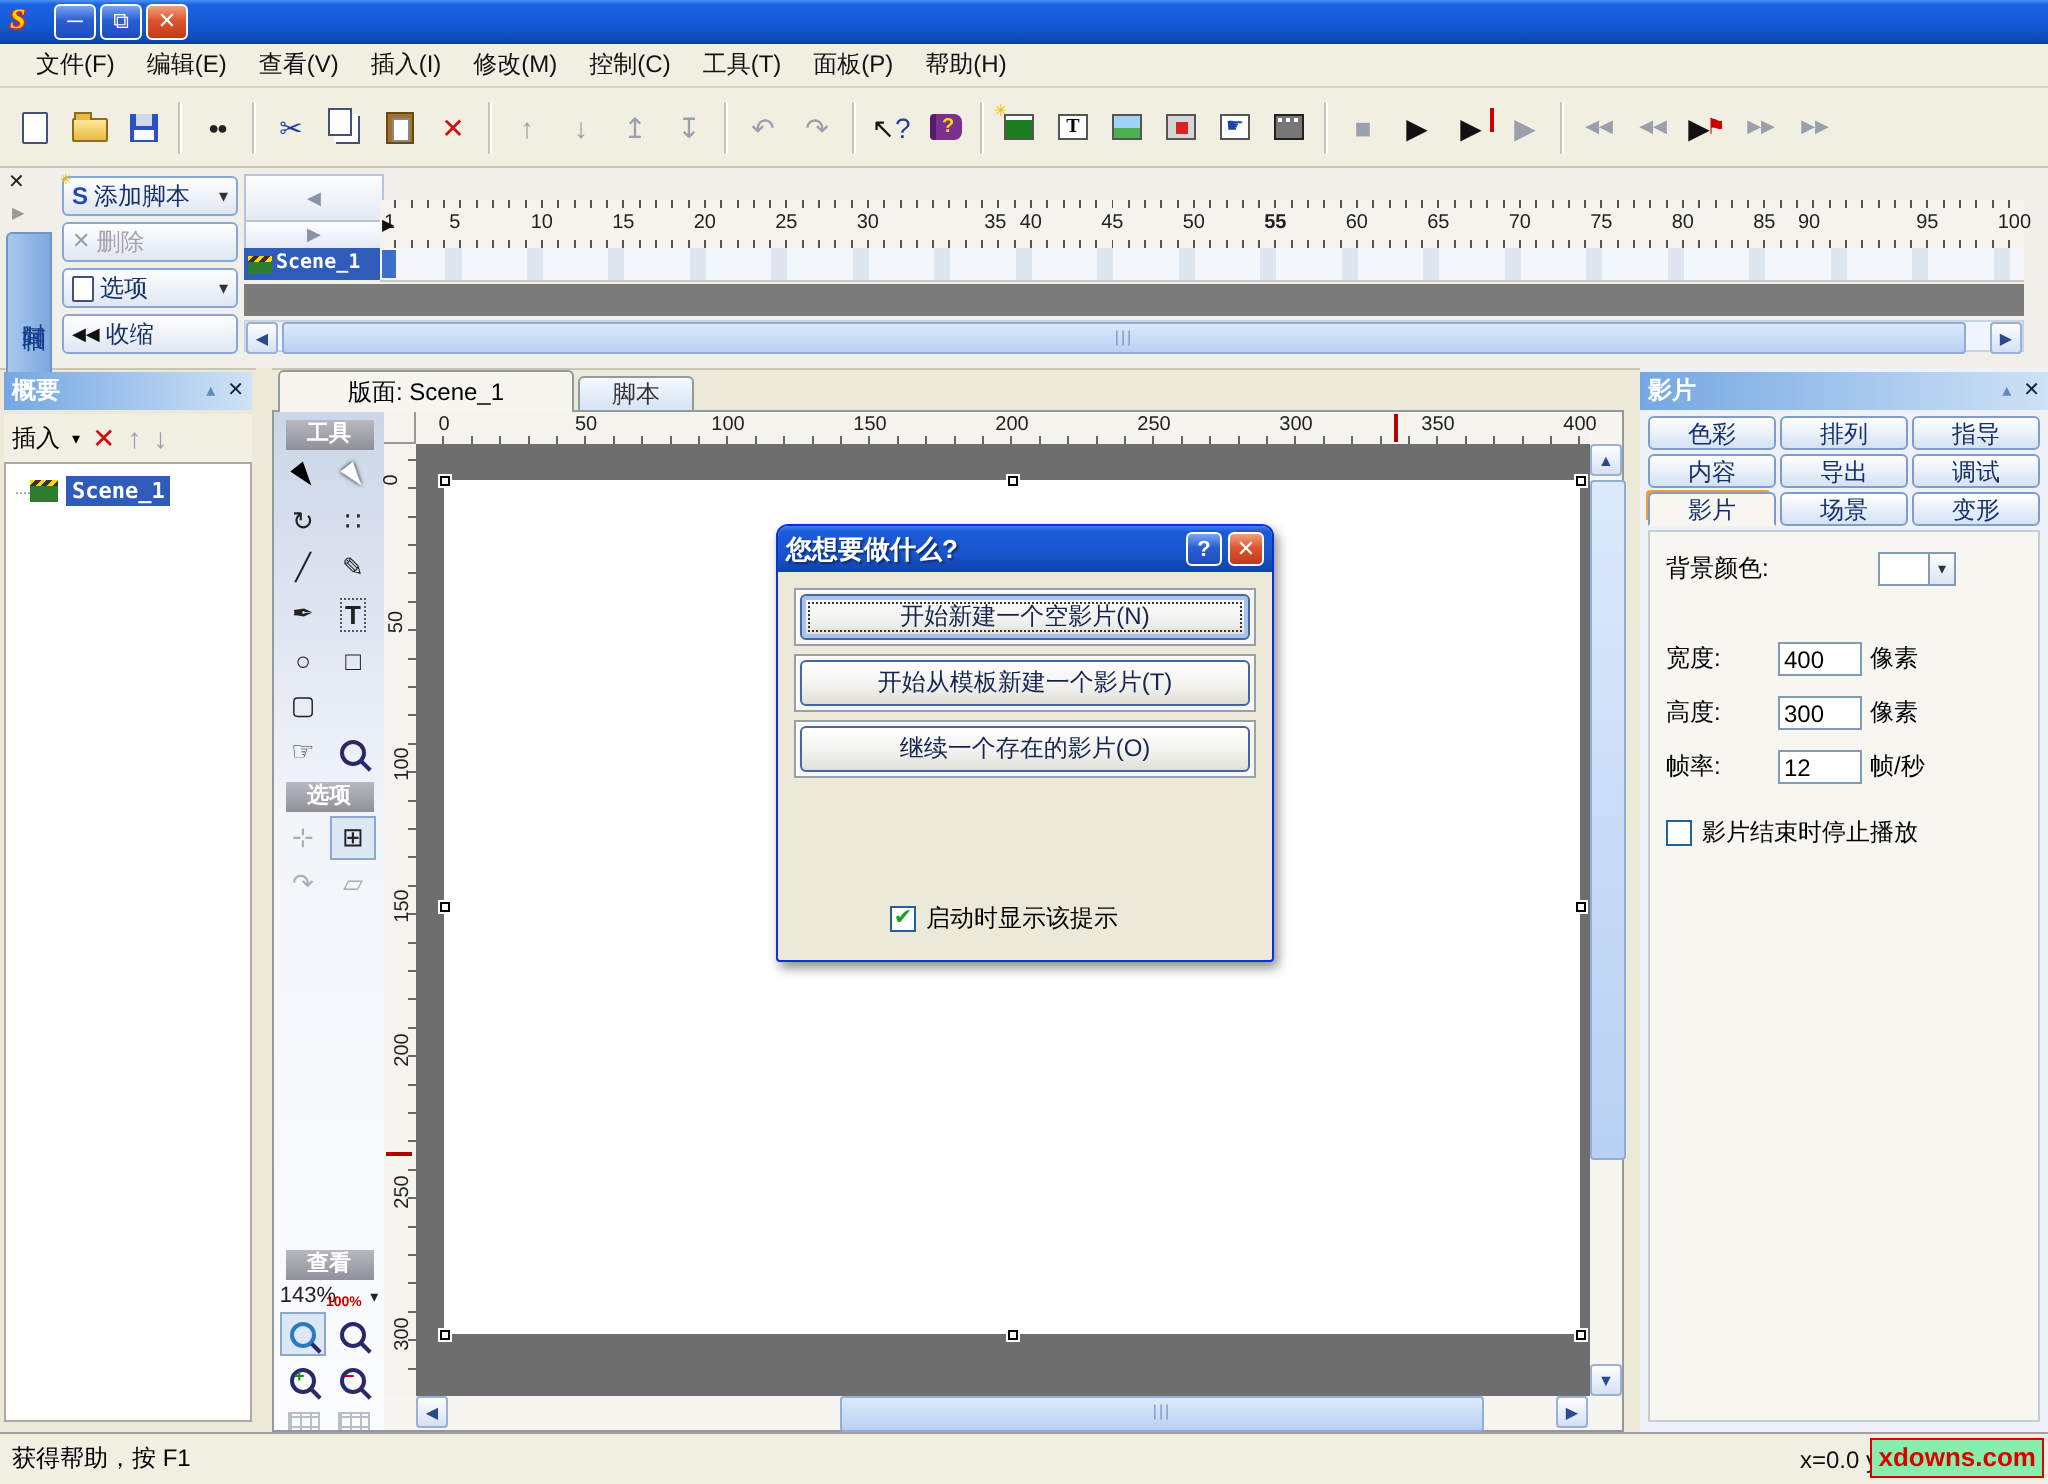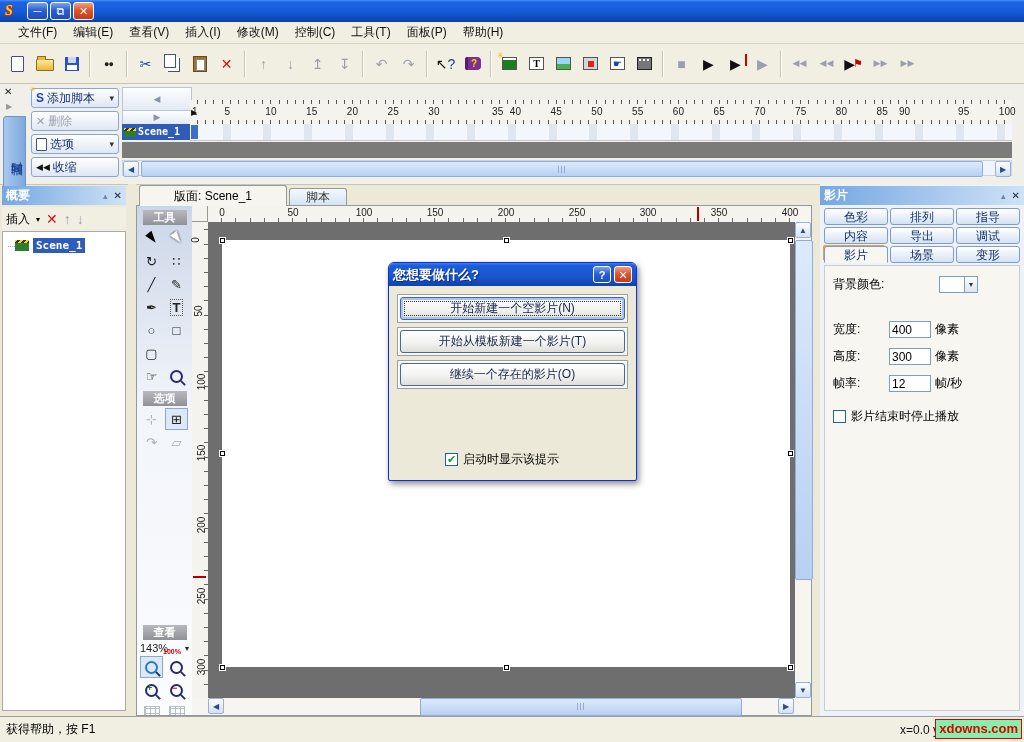--- a/index.html
+++ b/index.html
@@ -359,21 +359,21 @@
         <span class="tl-num" style="left: 34.6px;">5</span>
         <span class="tl-num" style="left: 75.35px;">10</span>
         <span class="tl-num" style="left: 116.1px;">15</span>
         <span class="tl-num" style="left: 156.85px;">20</span>
         <span class="tl-num" style="left: 197.6px;">25</span>
         <span class="tl-num" style="left: 238.35px;">30</span>
         <span class="tl-num" style="left: 279.1px; margin-left: 23px;">35</span>
         <span class="tl-num" style="left: 319.85px;">40</span>
         <span class="tl-num" style="left: 360.6px;">45</span>
         <span class="tl-num" style="left: 401.35px;">50</span>
-        <span class="tl-num" style="left: 442.1px;">55</span>
+        <span class="tl-num" style="left: 442.1px; font-weight: bold;">55</span>
         <span class="tl-num" style="left: 482.85px;">60</span>
         <span class="tl-num" style="left: 523.6px;">65</span>
         <span class="tl-num" style="left: 564.35px;">70</span>
         <span class="tl-num" style="left: 605.1px;">75</span>
         <span class="tl-num" style="left: 645.85px;">80</span>
         <span class="tl-num" style="left: 686.6px;">85</span>
         <span class="tl-num" style="left: 709px;">90</span>
         <span class="tl-num" style="left: 768.1px;">95</span>
         <span class="tl-num" style="left: 808.85px;">100</span>
       </div>

